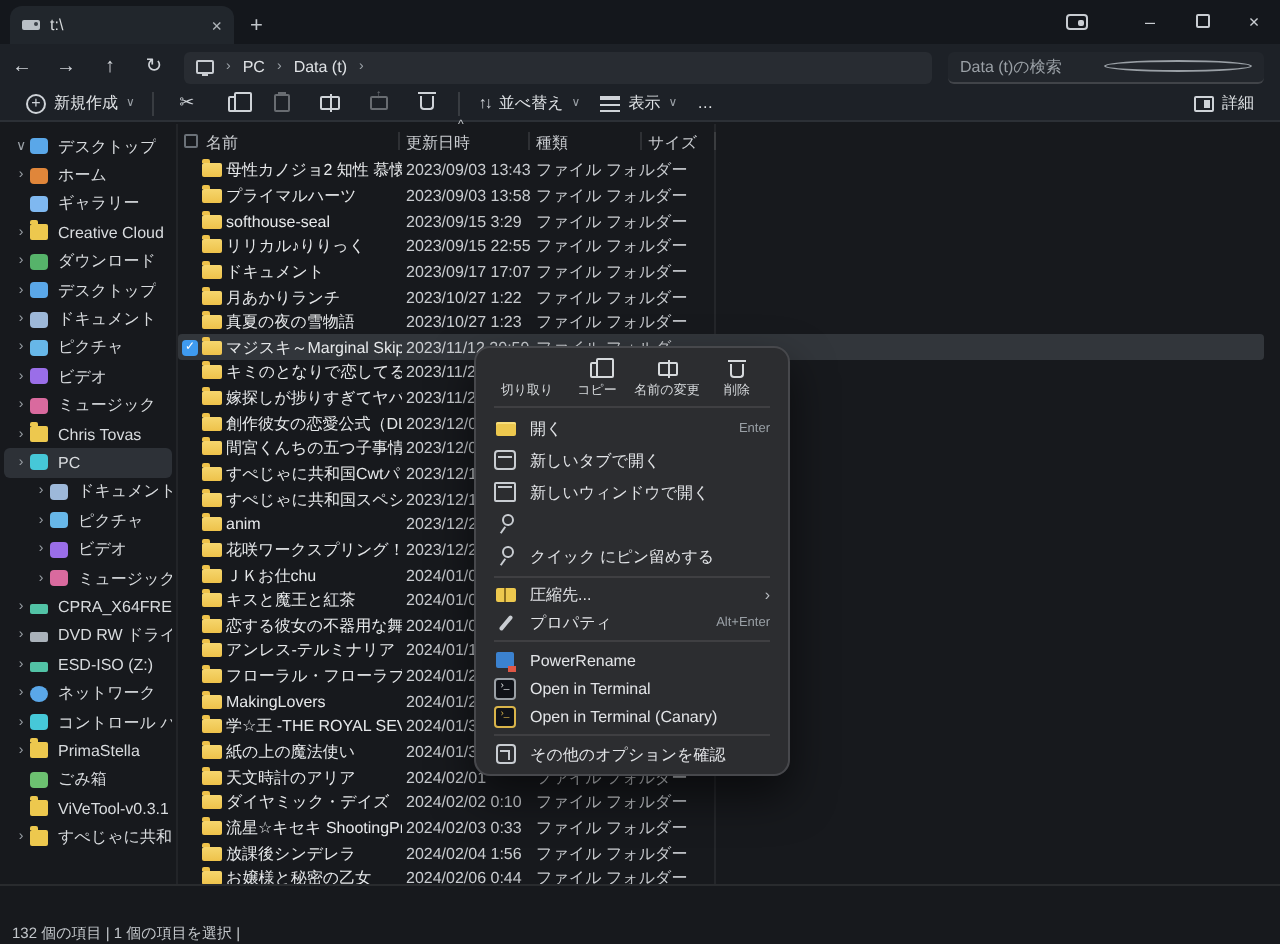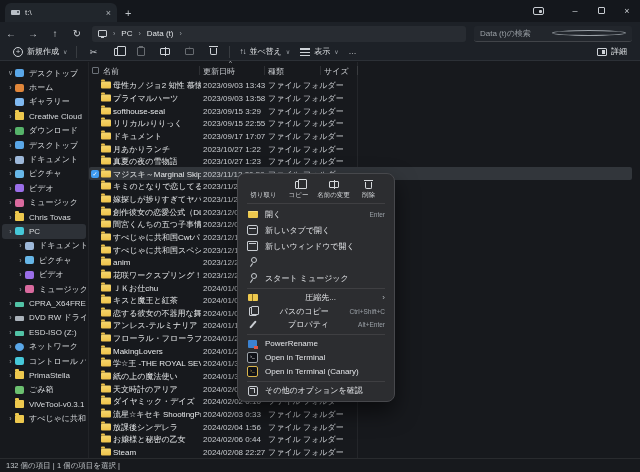--- a/index.html
+++ b/index.html
@@ -93,32 +93,32 @@
   .frow { position:relative; height:12.65px; }
   .frow.sel { background:#32363b; margin-right:8px; border-radius:2px; }
   .frow span { position:absolute; top:50%; transform:translateY(-50%); white-space:nowrap; }
   .c-check { left:2px; } .c-icon { left:12px; } .c-name { left:24px; color:#e6e8ea; max-width:88px; overflow:hidden; }
   .c-date { left:114px; color:#c9ccd0; } .c-type { left:179px; color:#c9ccd0; } 
   .f-folder { width:10px; height:7px; background:linear-gradient(#f6d66d,#eec24a); border-radius:1px; position:relative; display:block; }
   .f-folder::before { content:""; position:absolute; top:-2px; left:0; width:4px; height:2px; background:#eec24a; border-radius:1px 1px 0 0; }
   .chk { width:8px; height:8px; background:#3f9bf0; border-radius:2px; color:#fff; font-size:6px; line-height:8px; text-align:center; display:block; }
 
   
-  .statusbar { position:absolute; left:0; right:0; bottom:0; height:14px; border-top:1px solid rgba(255,255,255,.08);
-    background:#17191d; color:#c3c7cb; font-size:7.5px; display:flex; align-items:center; padding-left:6px; }
+  .statusbar { position:absolute; left:0; right:0; bottom:0; height:30px; border-top:1px solid rgba(255,255,255,.08);
+    background:#17191d; color:#c3c7cb; font-size:7.5px; display:flex; align-items:flex-end; padding-left:6px; }
 
   
   .cmenu { position:absolute; left:237px; top:173px; width:158px; background:#2c2d30; border:1px solid #47484c;
     border-radius:8px; box-shadow:0 10px 22px rgba(0,0,0,.55); padding:3px 4px; z-index:10; }
   .qrow { display:flex; justify-content:space-between; padding:2px 4px 1px; }
   .qbtn { width:36px; display:flex; flex-direction:column; align-items:center; gap:1px; color:#d6d9dc; font-size:6.5px; }
   .qic { height:11px; display:flex; align-items:center; justify-content:center; }
   .cm-sep { height:1px; background:rgba(255,255,255,.09); margin:2px 5px; }
   .cm-item { display:flex; align-items:center; padding:0 5px; color:#e2e4e7; font-size:8px; }
-  .g0 .cm-item { height:16px; } .g1 .cm-item { height:13.5px;text-align:center; } .g2 .cm-item { height:14px; } .g3 .cm-item { height:14px; }
+  .g0 .cm-item { height:16px; } .g1 .cm-item { height:13.5px; } .g2 .cm-item { height:14px; } .g3 .cm-item { height:14px; }
   .cm-label { flex:1; white-space:nowrap; overflow:hidden; }
   .cm-short { font-size:6.5px; color:#9aa0a6; margin-left:6px; }
   .cm-sub { color:#b8bcc0; font-size:8px; margin-left:6px; }
   .mi { width:11px; height:11px; flex:0 0 11px; margin-right:7px; position:relative; display:flex; align-items:center; justify-content:center; }
   .mi-folder-open::before { content:""; width:10px; height:7px; background:#edc84e; border-radius:1px; box-shadow:inset 0 1px #f7dd7a; }
   .mi-zip::before { content:""; width:10px; height:7px; background:#edc84e; border-radius:1px; }
   .mi-zip::after { content:""; position:absolute; left:5px; top:2px; width:1px; height:7px; background:#8a6d1f; }
   .mi-new-tab::before { content:""; width:9px; height:8px; border:1px solid #c9cdd2; border-radius:2px; }
   .mi-new-tab::after { content:""; position:absolute; top:3px; left:2px; width:7px; height:1px; background:#c9cdd2; }
   .mi-new-window::before { content:""; width:9px; height:8px; border:1px solid #c9cdd2; border-radius:1px; }
@@ -666,36 +666,31 @@
           </div>
           <div class="cm-item">
             <span class="mi mi-new-window"></span>
             <span class="cm-label">新しいウィンドウで開く</span>
           </div>
           <div class="cm-item">
             <span class="mi mi-pin"></span>
           </div>
           <div class="cm-item">
             <span class="mi mi-pin"></span>
-            <span class="cm-label">スタート ミュージック</span>
+            <span class="cm-label">クイック にピン留めする</span>
           </div>
         </div>
         <div class="cm-sep"></div>
         <div class="g1">
           <div class="cm-item">
             <span class="mi mi-zip"></span>
             <span class="cm-label">圧縮先...</span>
             <span class="cm-sub">›</span>
           </div>
           <div class="cm-item">
-            <span class="mi mi-copy-path"></span>
-            <span class="cm-label">パスのコピー</span>
-            <span class="cm-short">Ctrl+Shift+C</span>
-          </div>
-          <div class="cm-item">
             <span class="mi mi-properties"></span>
             <span class="cm-label">プロパティ</span>
             <span class="cm-short">Alt+Enter</span>
           </div>
         </div>
         <div class="cm-sep"></div>
         <div class="g2">
           <div class="cm-item">
             <span class="mi mi-powerrename"></span>
             <span class="cm-label">PowerRename</span>

